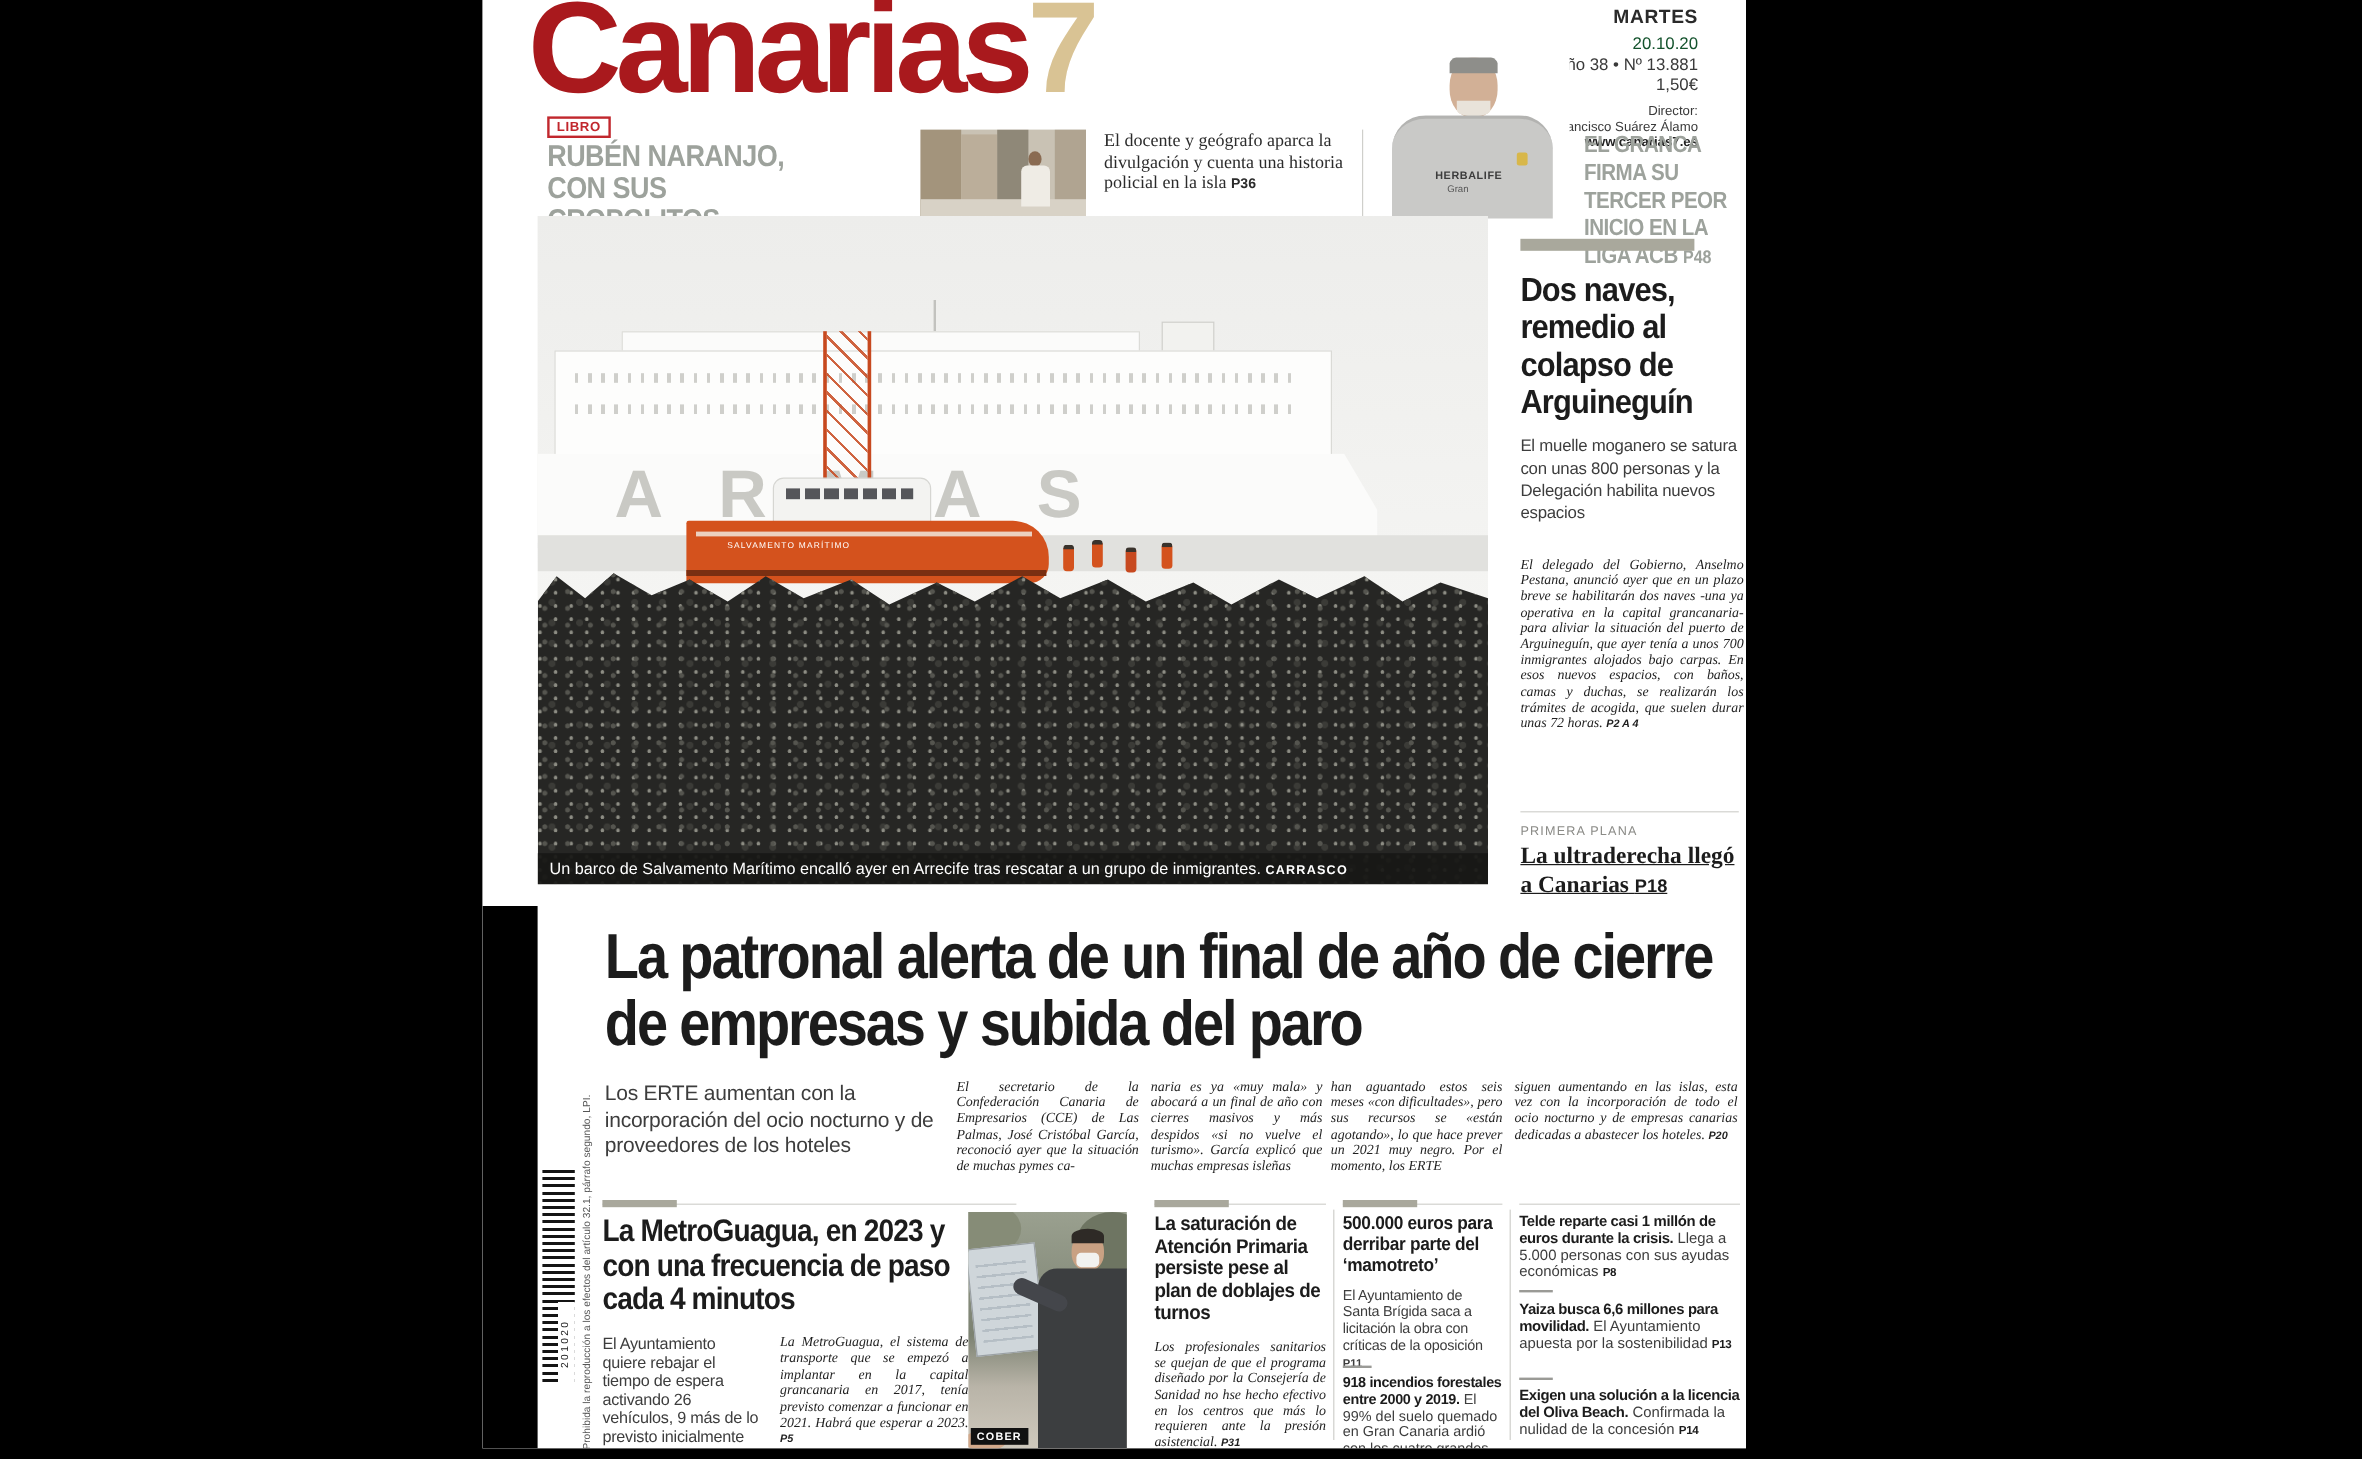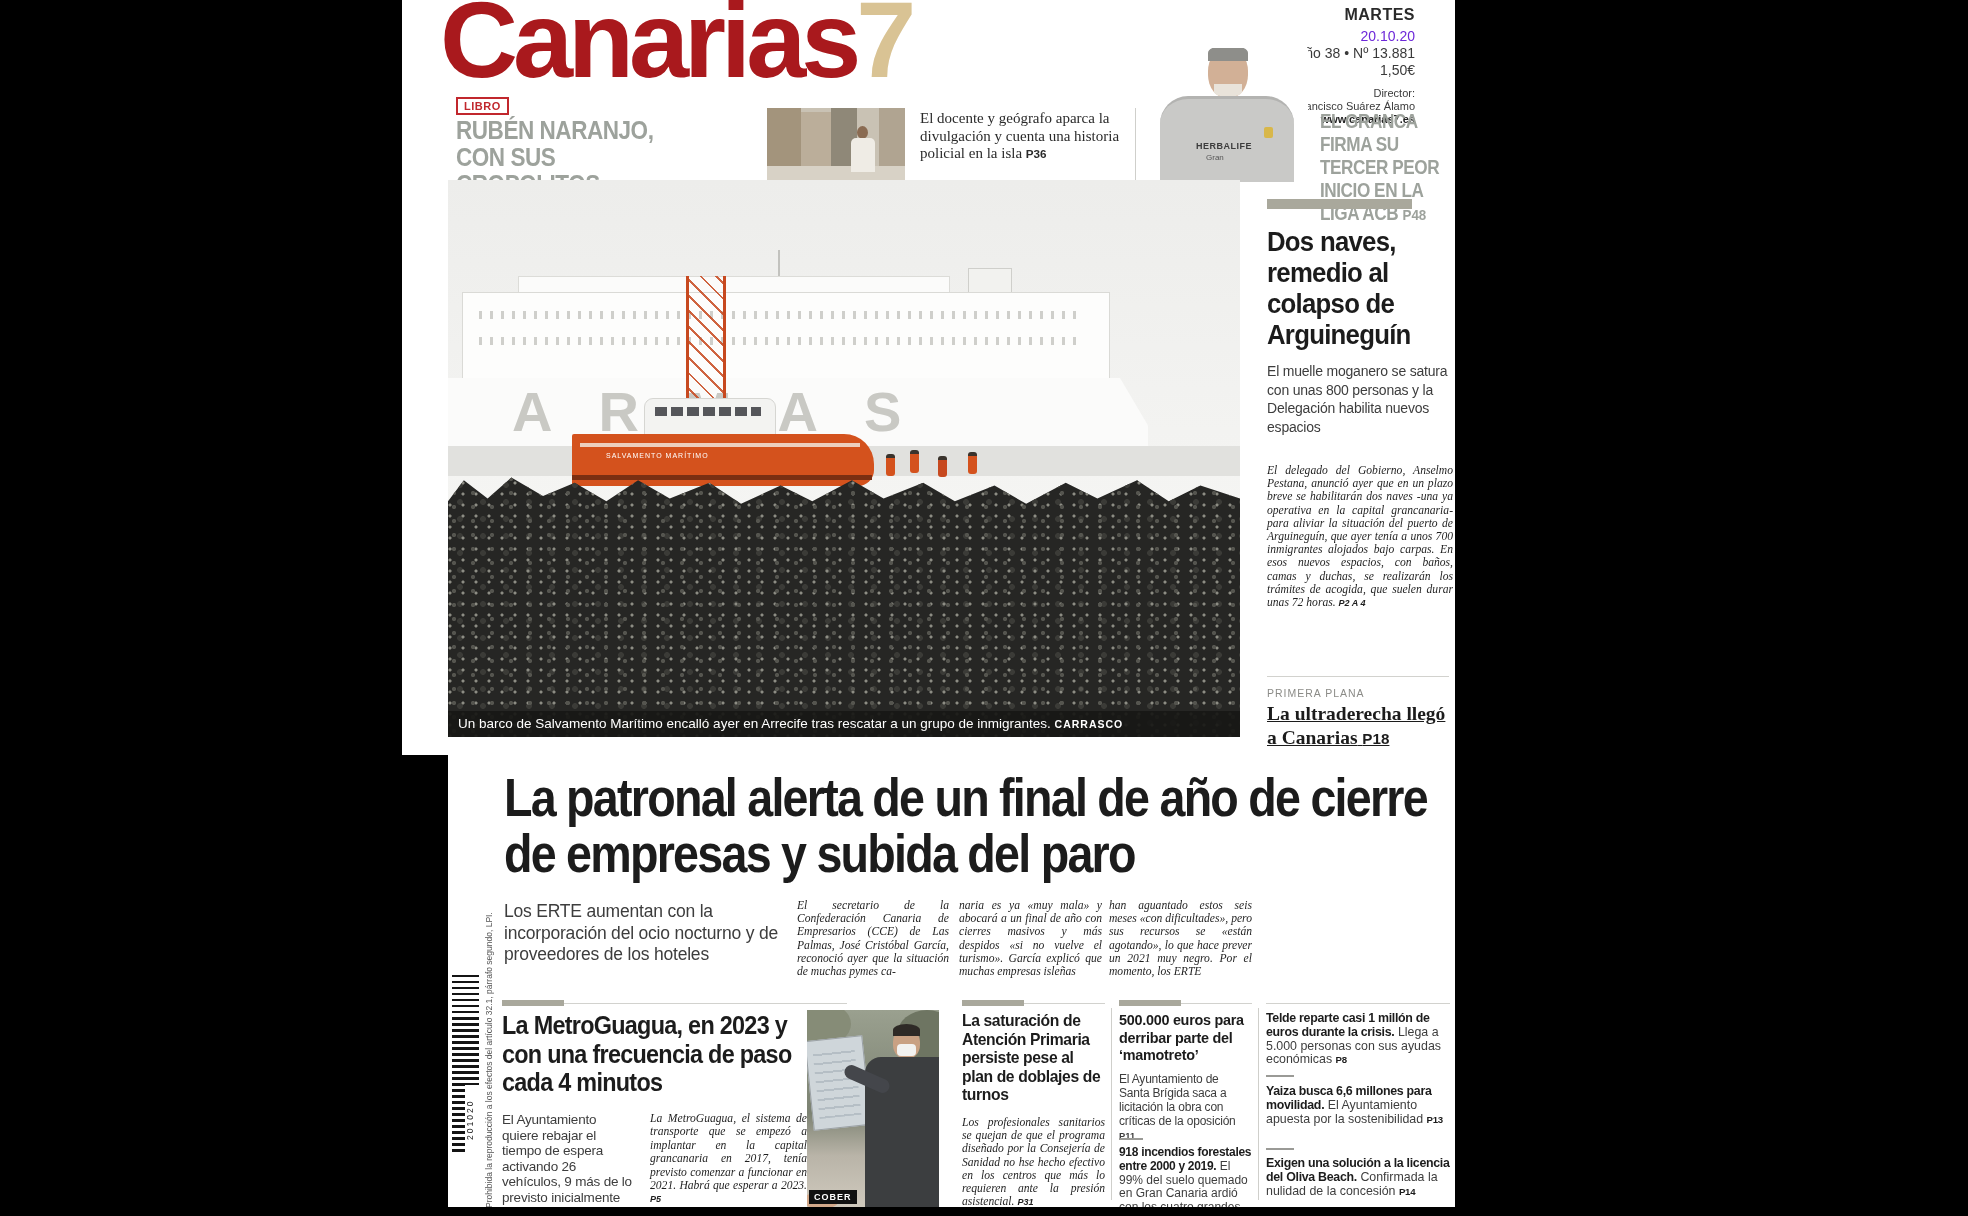--- a/index.html
+++ b/index.html
@@ -25,21 +25,21 @@
 
 <div class="stage">
   <div class="page">
 
     <div class="abs" style="left:38px;top:-14px;font-size:108px;font-weight:bold;letter-spacing:-5px;line-height:108px;color:#a9191d;">
       <span>Canarias</span><span style="color:#d9c394;">7</span>
     </div>
 
     <div class="abs" style="right:40px;top:6px;width:230px;text-align:right;color:#2a2a2a;">
       <div style="font-weight:bold;font-size:16px;letter-spacing:0.5px;">MARTES</div>
-      <div style="font-size:14px;margin-top:4px;color:#6d28d9;">20.10.20</div>
+      <div style="font-size:14px;margin-top:4px;color:#14532d;">20.10.20</div>
       <div style="font-size:14px;margin-top:1px;color:#3a3a3a;">Año 38 • Nº 13.881</div>
       <div style="font-size:14px;margin-top:1px;color:#3a3a3a;">1,50€</div>
       <div style="font-size:11px;margin-top:9px;color:#3a3a3a;">Director:</div>
       <div style="font-size:11px;margin-top:1px;color:#3a3a3a;">Francisco Suárez Álamo</div>
       <div style="font-size:11px;margin-top:1px;font-weight:bold;color:#222;">www.canarias7.es</div>
     </div>
 
     <div class="abs" style="left:54px;top:97px;border:2px solid #c1272d;color:#c1272d;font-weight:bold;font-size:11px;
                 padding:1px 6px;letter-spacing:0.5px;">
       <span>LIBRO</span>
@@ -143,20 +143,24 @@
     <div class="abs serif" style="left:865px;top:702px;width:186px;font-weight:bold;font-size:19.5px;line-height:23.5px;color:#1c1c1c;text-decoration:underline;">
       <span>La ultraderecha llegó a Canarias</span>
       <b class="pg">P18</b>
     </div>
 
     <div class="abs hl cx" style="left:102px;top:770px;width:1075px;font-size:53px;line-height:56px;transform:scaleX(0.88);letter-spacing:-2px;">La patronal alerta de un final de año de cierre de empresas y subida del paro</div>
     <div class="abs deck" style="left:102px;top:901px;width:288px;font-size:17.5px;line-height:21.5px;">Los ERTE aumentan con la incorporación del ocio nocturno y de proveedores de los hoteles</div>
     <div class="abs serif bodytxt" style="left:395px;top:899px;width:152px;font-size:11.6px;line-height:13.2px;">El secretario de la Confederación Canaria de Empresarios (CCE) de Las Palmas, José Cristóbal García, reconoció ayer que la situación de muchas pymes ca-</div>
     <div class="abs serif bodytxt" style="left:557px;top:899px;width:143px;font-size:11.6px;line-height:13.2px;">naria es ya «muy mala» y abocará a un final de año con cierres masivos y más despidos «si no vuelve el turismo». García explicó que muchas empresas isleñas</div>
     <div class="abs serif bodytxt" style="left:707px;top:899px;width:143px;font-size:11.6px;line-height:13.2px;">han aguantado estos seis meses «con dificultades», pero sus recursos se «están agotando», lo que hace prever un 2021 muy negro. Por el momento, los ERTE</div>
+    <div class="abs serif bodytxt" style="left:860px;top:899px;width:186px;font-size:11.6px;line-height:13.2px;">
+      <span>siguen aumentando en las islas, esta vez con la incorporación de todo el ocio nocturno y de empresas canarias dedicadas a abastecer los hoteles.</span>
+      <b class="pg">P20</b>
+    </div>
 
     <div class="abs rule" style="left:100px;top:1003px;width:345px;"></div>
     <div class="abs ruleseg" style="left:100px;top:1000px;width:62px;"></div>
     <div class="abs rule" style="left:560px;top:1003px;width:143px;"></div>
     <div class="abs ruleseg" style="left:560px;top:1000px;width:62px;"></div>
     <div class="abs rule" style="left:717px;top:1003px;width:133px;"></div>
     <div class="abs ruleseg" style="left:717px;top:1000px;width:62px;"></div>
     <div class="abs rule" style="left:864px;top:1003px;width:184px;"></div>
 
     <div class="abs hl cx" style="left:100px;top:1011px;width:330px;font-size:26px;line-height:28.5px;transform:scaleX(0.9);letter-spacing:-0.8px;">La MetroGuagua, en 2023 y con una frecuencia de paso cada 4 minutos</div>

